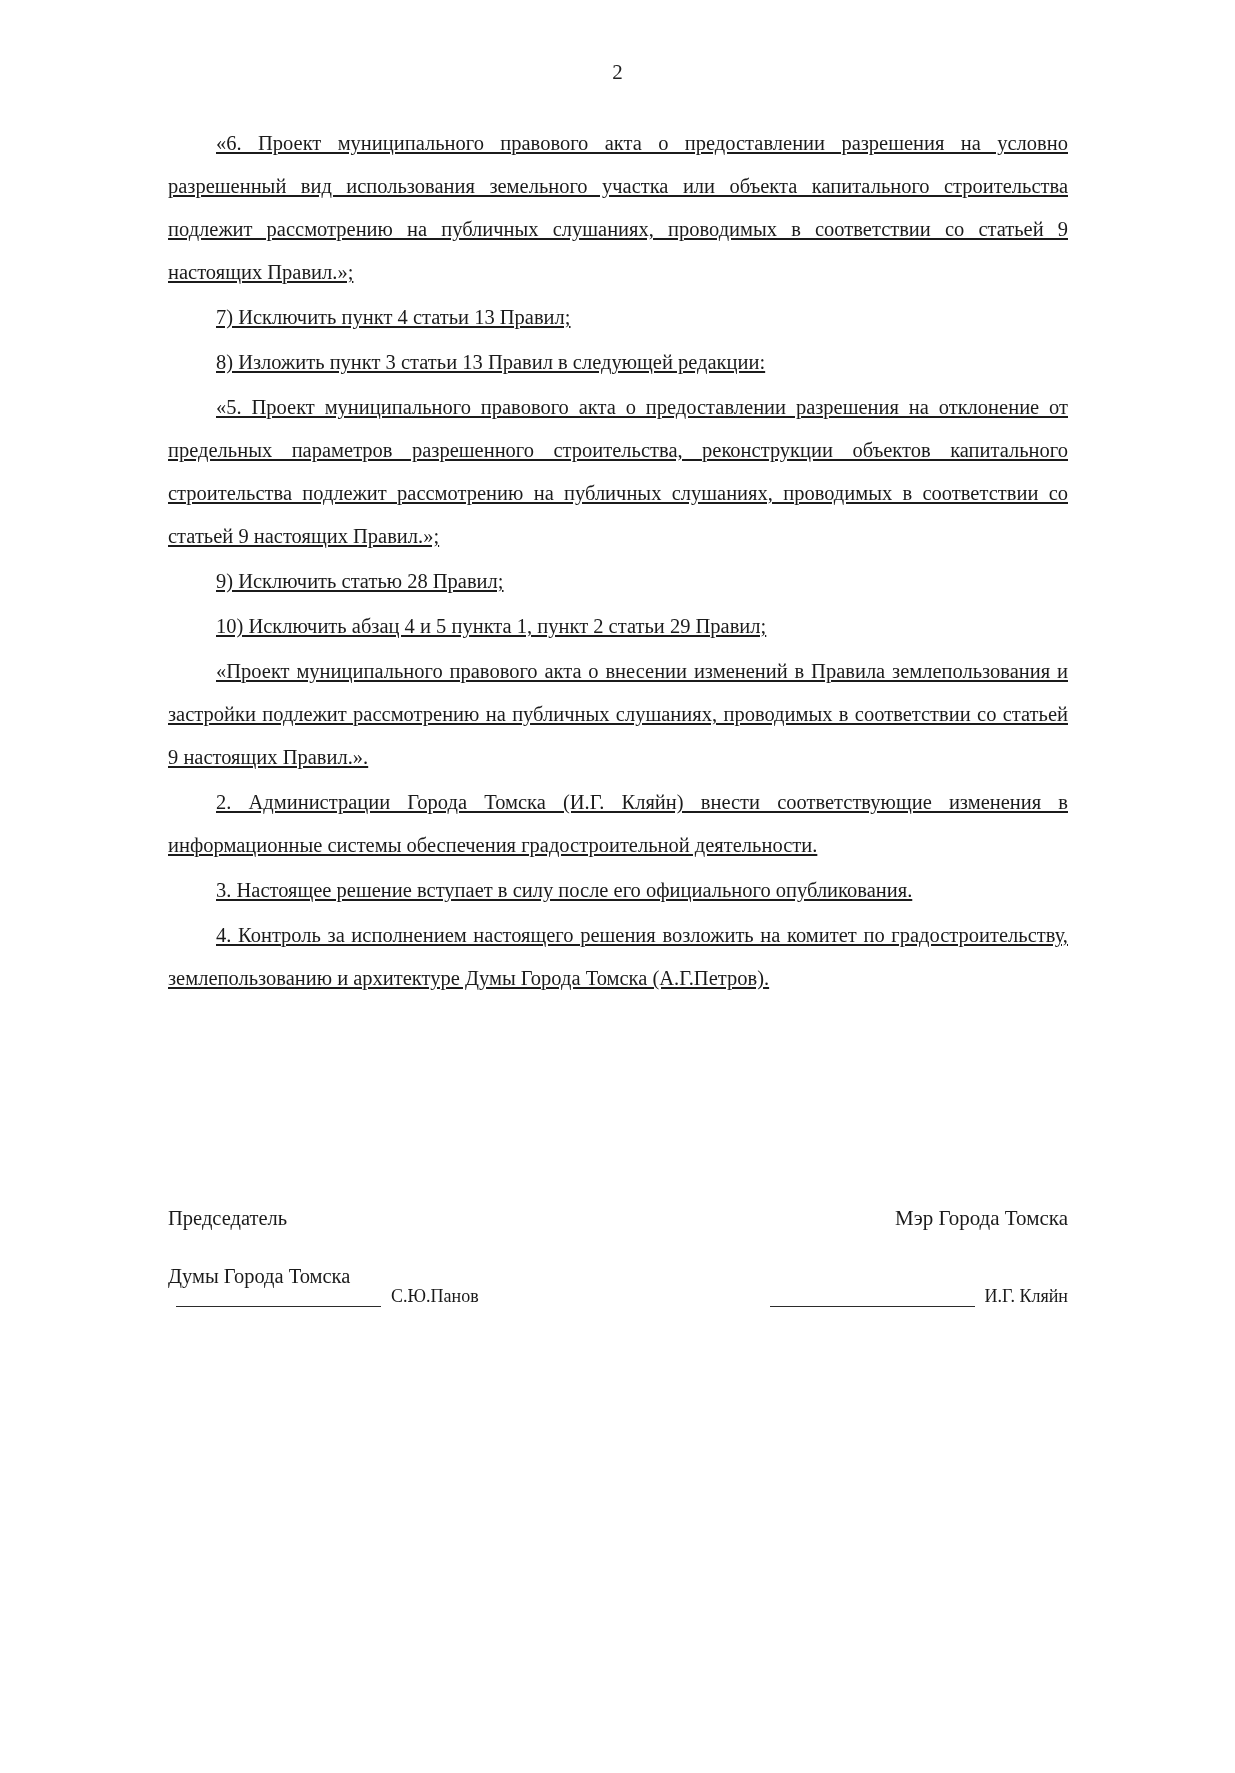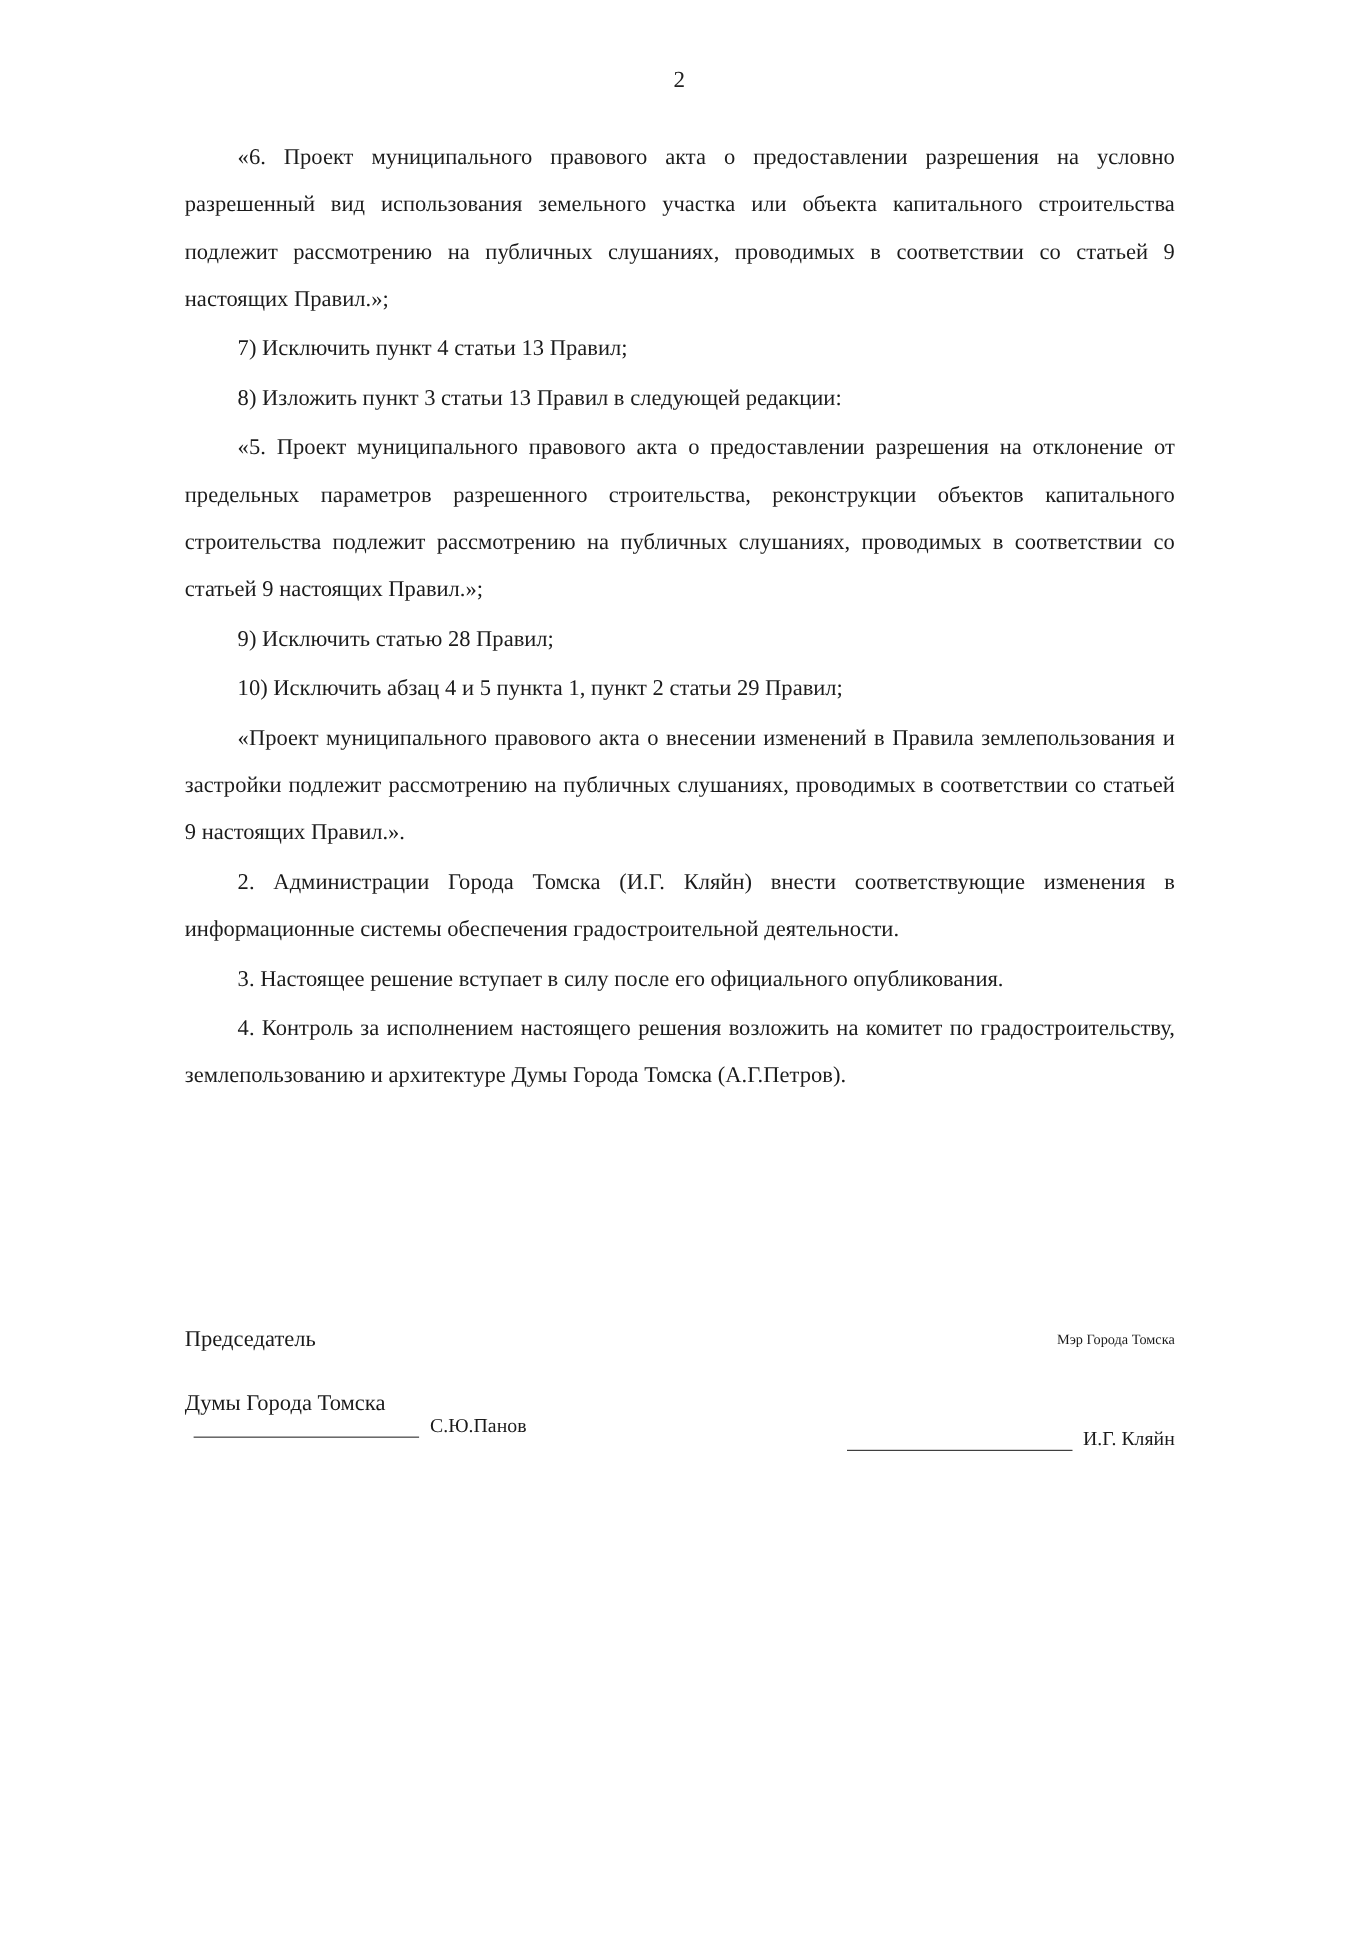--- a/index.html
+++ b/index.html
@@ -32,20 +32,21 @@
     left: 168px;
     width: 900px;
   }
   p.para {
     margin: 0 0 2px 0;
     font-size: 20.5px;
     line-height: 43px;
     text-align: justify;
     text-indent: 48px;
     color: #1b1b1b;
+    text-decoration: underline;
     -webkit-font-smoothing: antialiased;
   }
   p.para.lastline-left {
     text-align-last: left;
   }
   p.para.nojust {
     text-align: left;
   }
   .signatures {
     position: absolute;
@@ -64,39 +65,39 @@
     left: 0;
     top: 0;
     font-size: 20.5px;
     line-height: 30px;
     white-space: nowrap;
   }
   .sig-right {
     position: absolute;
     right: 0;
     top: 0;
-    font-size: 13px;
+    font-size: 21px;
     line-height: 30px;
     white-space: nowrap;
   }
   .sign-lines {
     position: absolute;
     top: 1285px;
     left: 168px;
     width: 900px;
     height: 40px;
   }
   .sign-block {
     position: absolute;
     display: flex;
     align-items: flex-end;
     gap: 10px;
   }
   .sign-block.left { left: 8px; top: 0; }
-  .sign-block.right { right: 0; top: 12px; }
+  .sign-block.right { right: 0; top: 0; }
   .rule {
     display: inline-block;
     width: 205px;
     border-bottom: 1.4px solid #2b2b2b;
     height: 20px;
   }
   .sign-name {
     font-size: 18px;
     line-height: 22px;
     white-space: nowrap;

